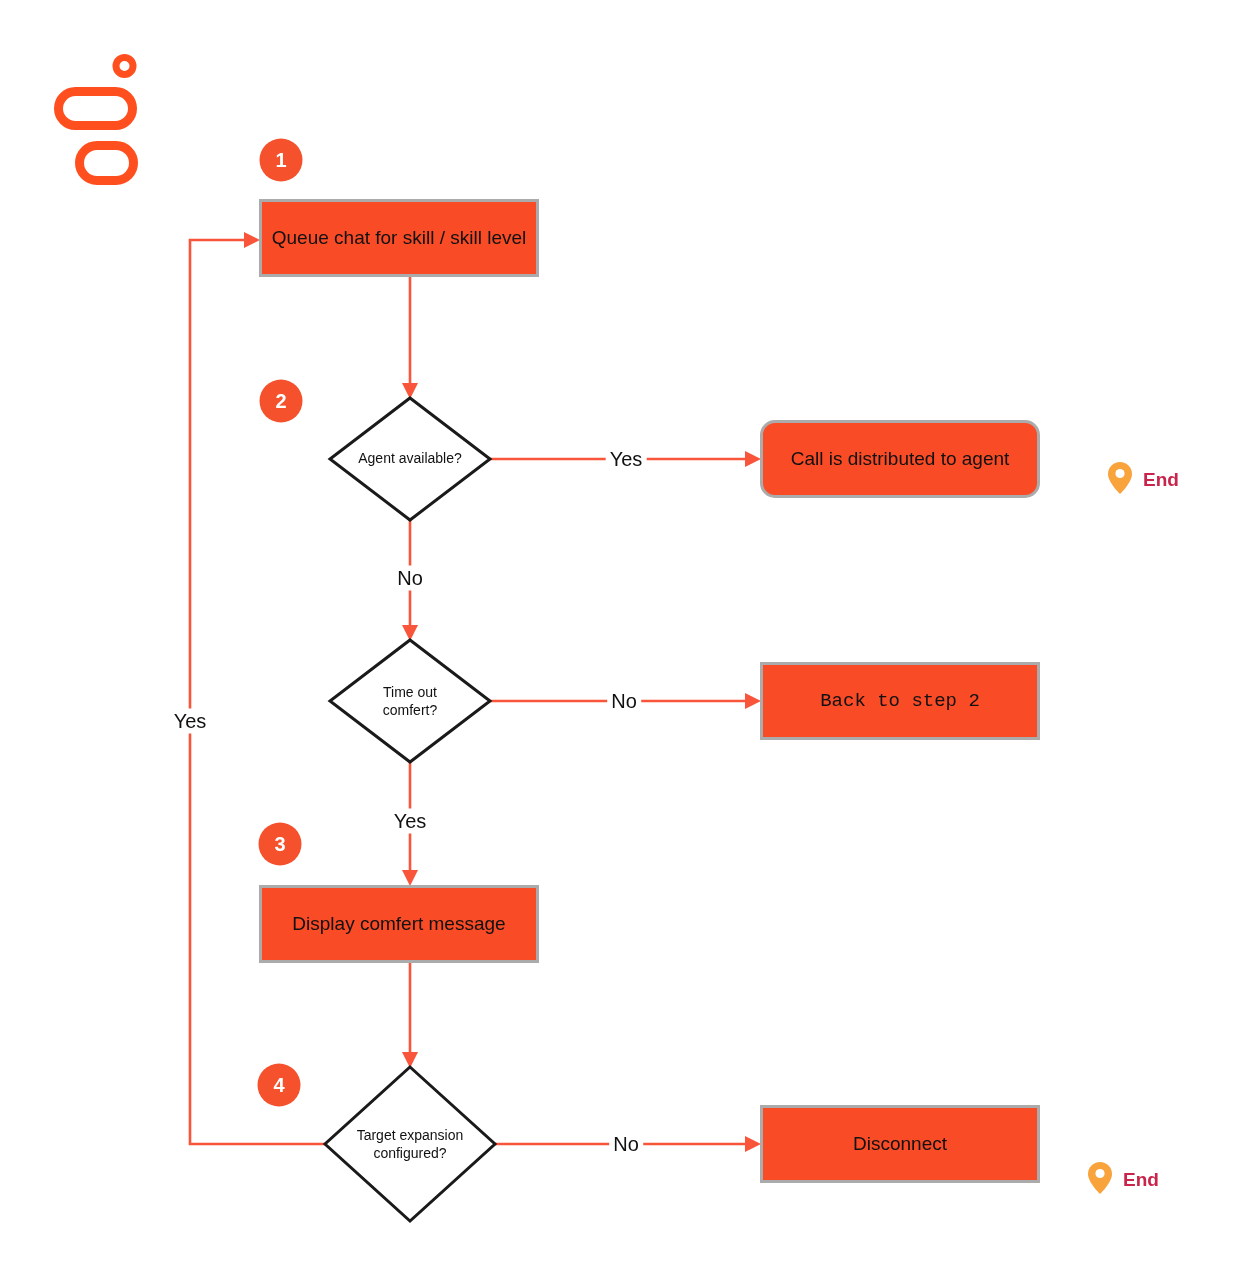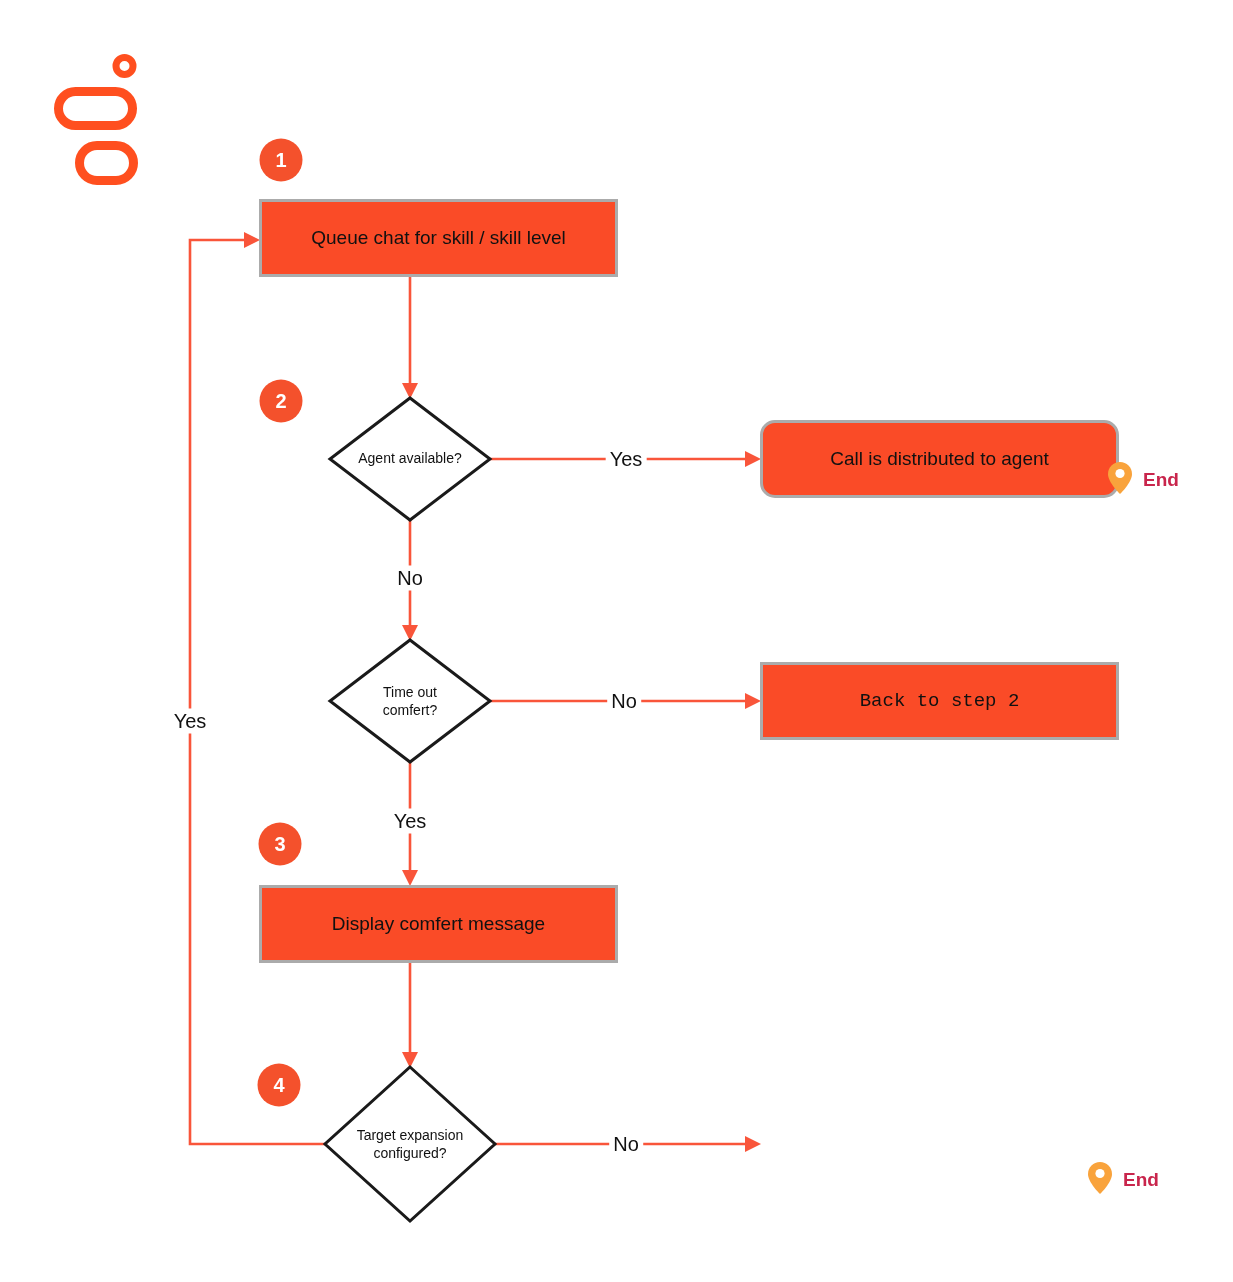--- a/index.html
+++ b/index.html
@@ -9,21 +9,21 @@
     height: 1282px;
     background: #ffffff;
     font-family: "Liberation Sans", sans-serif;
     overflow: hidden;
   }
   .layer { position: absolute; left: 0; top: 0; }
 
   
   .node-box {
     position: absolute;
-    width: 359px;
+    width: 280px;
     height: 78px;
     background: #fa4b27;
     border: 3px solid #ababab;
     box-sizing: border-box;
     display: flex;
     align-items: center;
     justify-content: center;
     color: #111111;
     font-size: 19px;
     text-align: left;
@@ -149,20 +149,23 @@
   </div>
   <div class="node-box box-call">
     <span>Call is distributed to agent</span>
   </div>
   <div class="node-box box-back">
     <span>Back to step 2</span>
   </div>
   <div class="node-box box-comfort">
     <span>Display comfert message</span>
   </div>
+  <div class="node-box box-disconnect">
+    <span>Disconnect</span>
+  </div>
 
   <div class="diamond-label dl-agent">Agent available?</div>
   <div class="diamond-label dl-timeout">Time out comfert?</div>
   <div class="diamond-label dl-target">Target expansion configured?</div>
 
   <div class="badge badge-1">1</div>
   <div class="badge badge-2">2</div>
   <div class="badge badge-3">3</div>
   <div class="badge badge-4">4</div>
 

